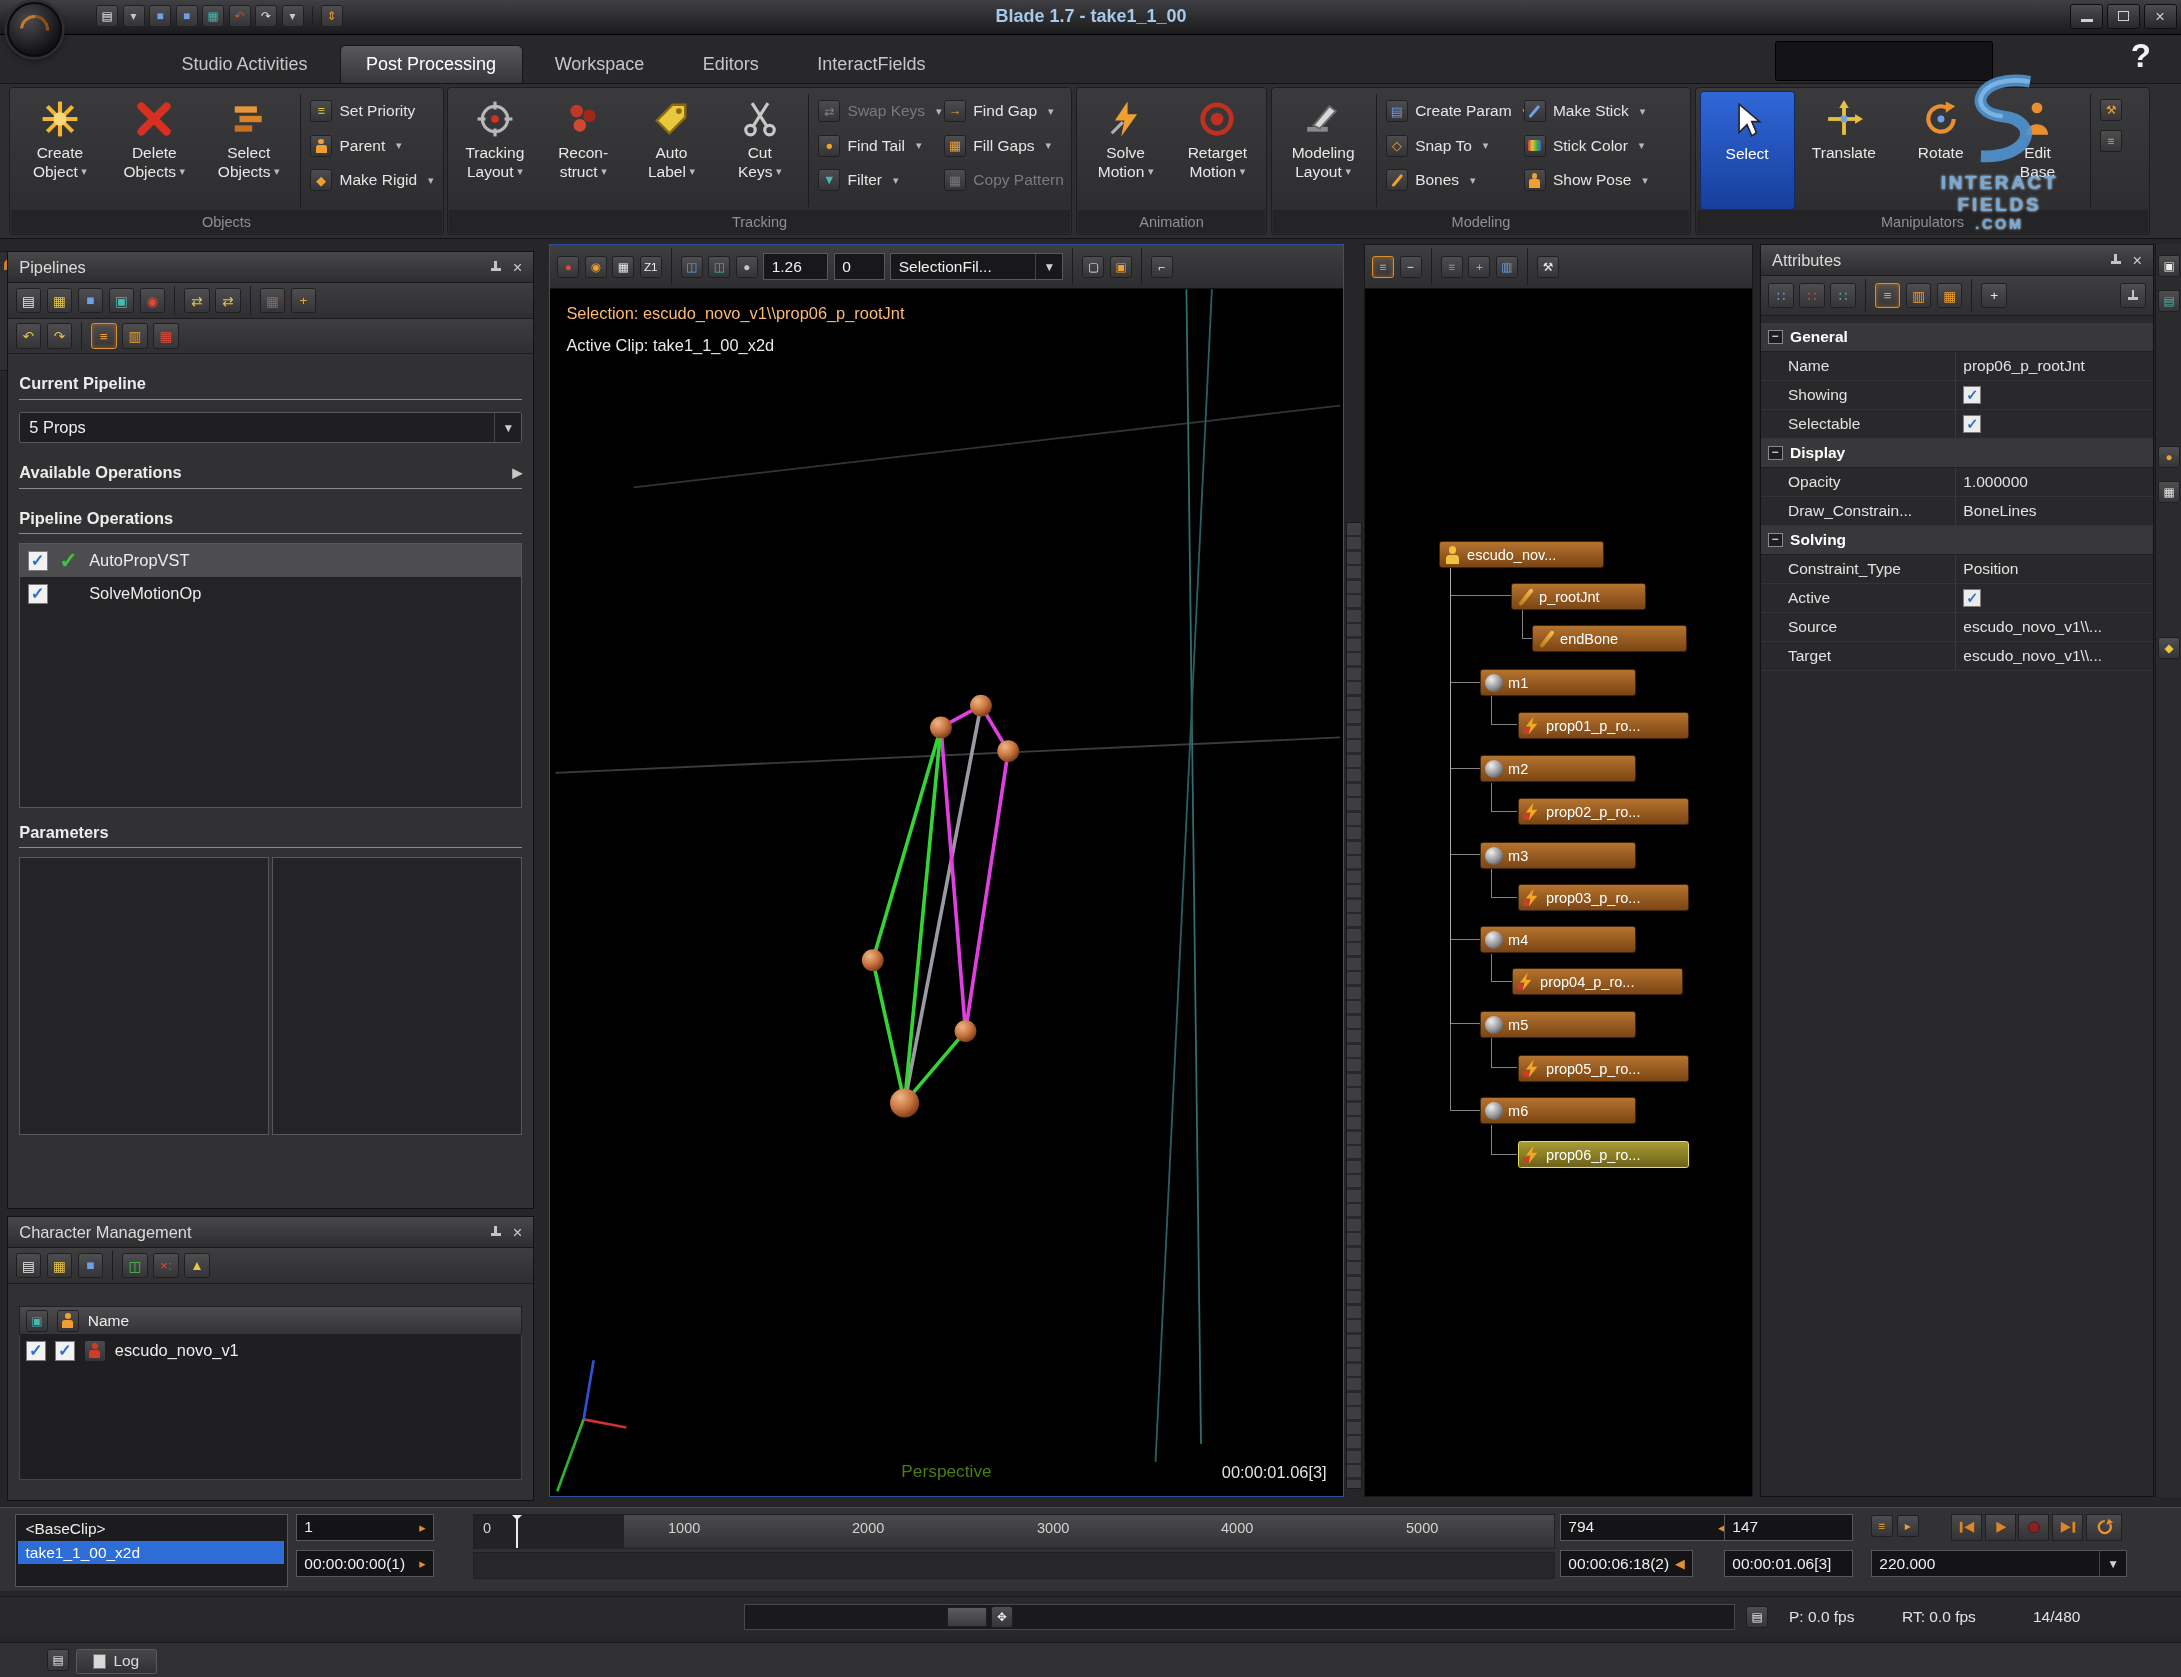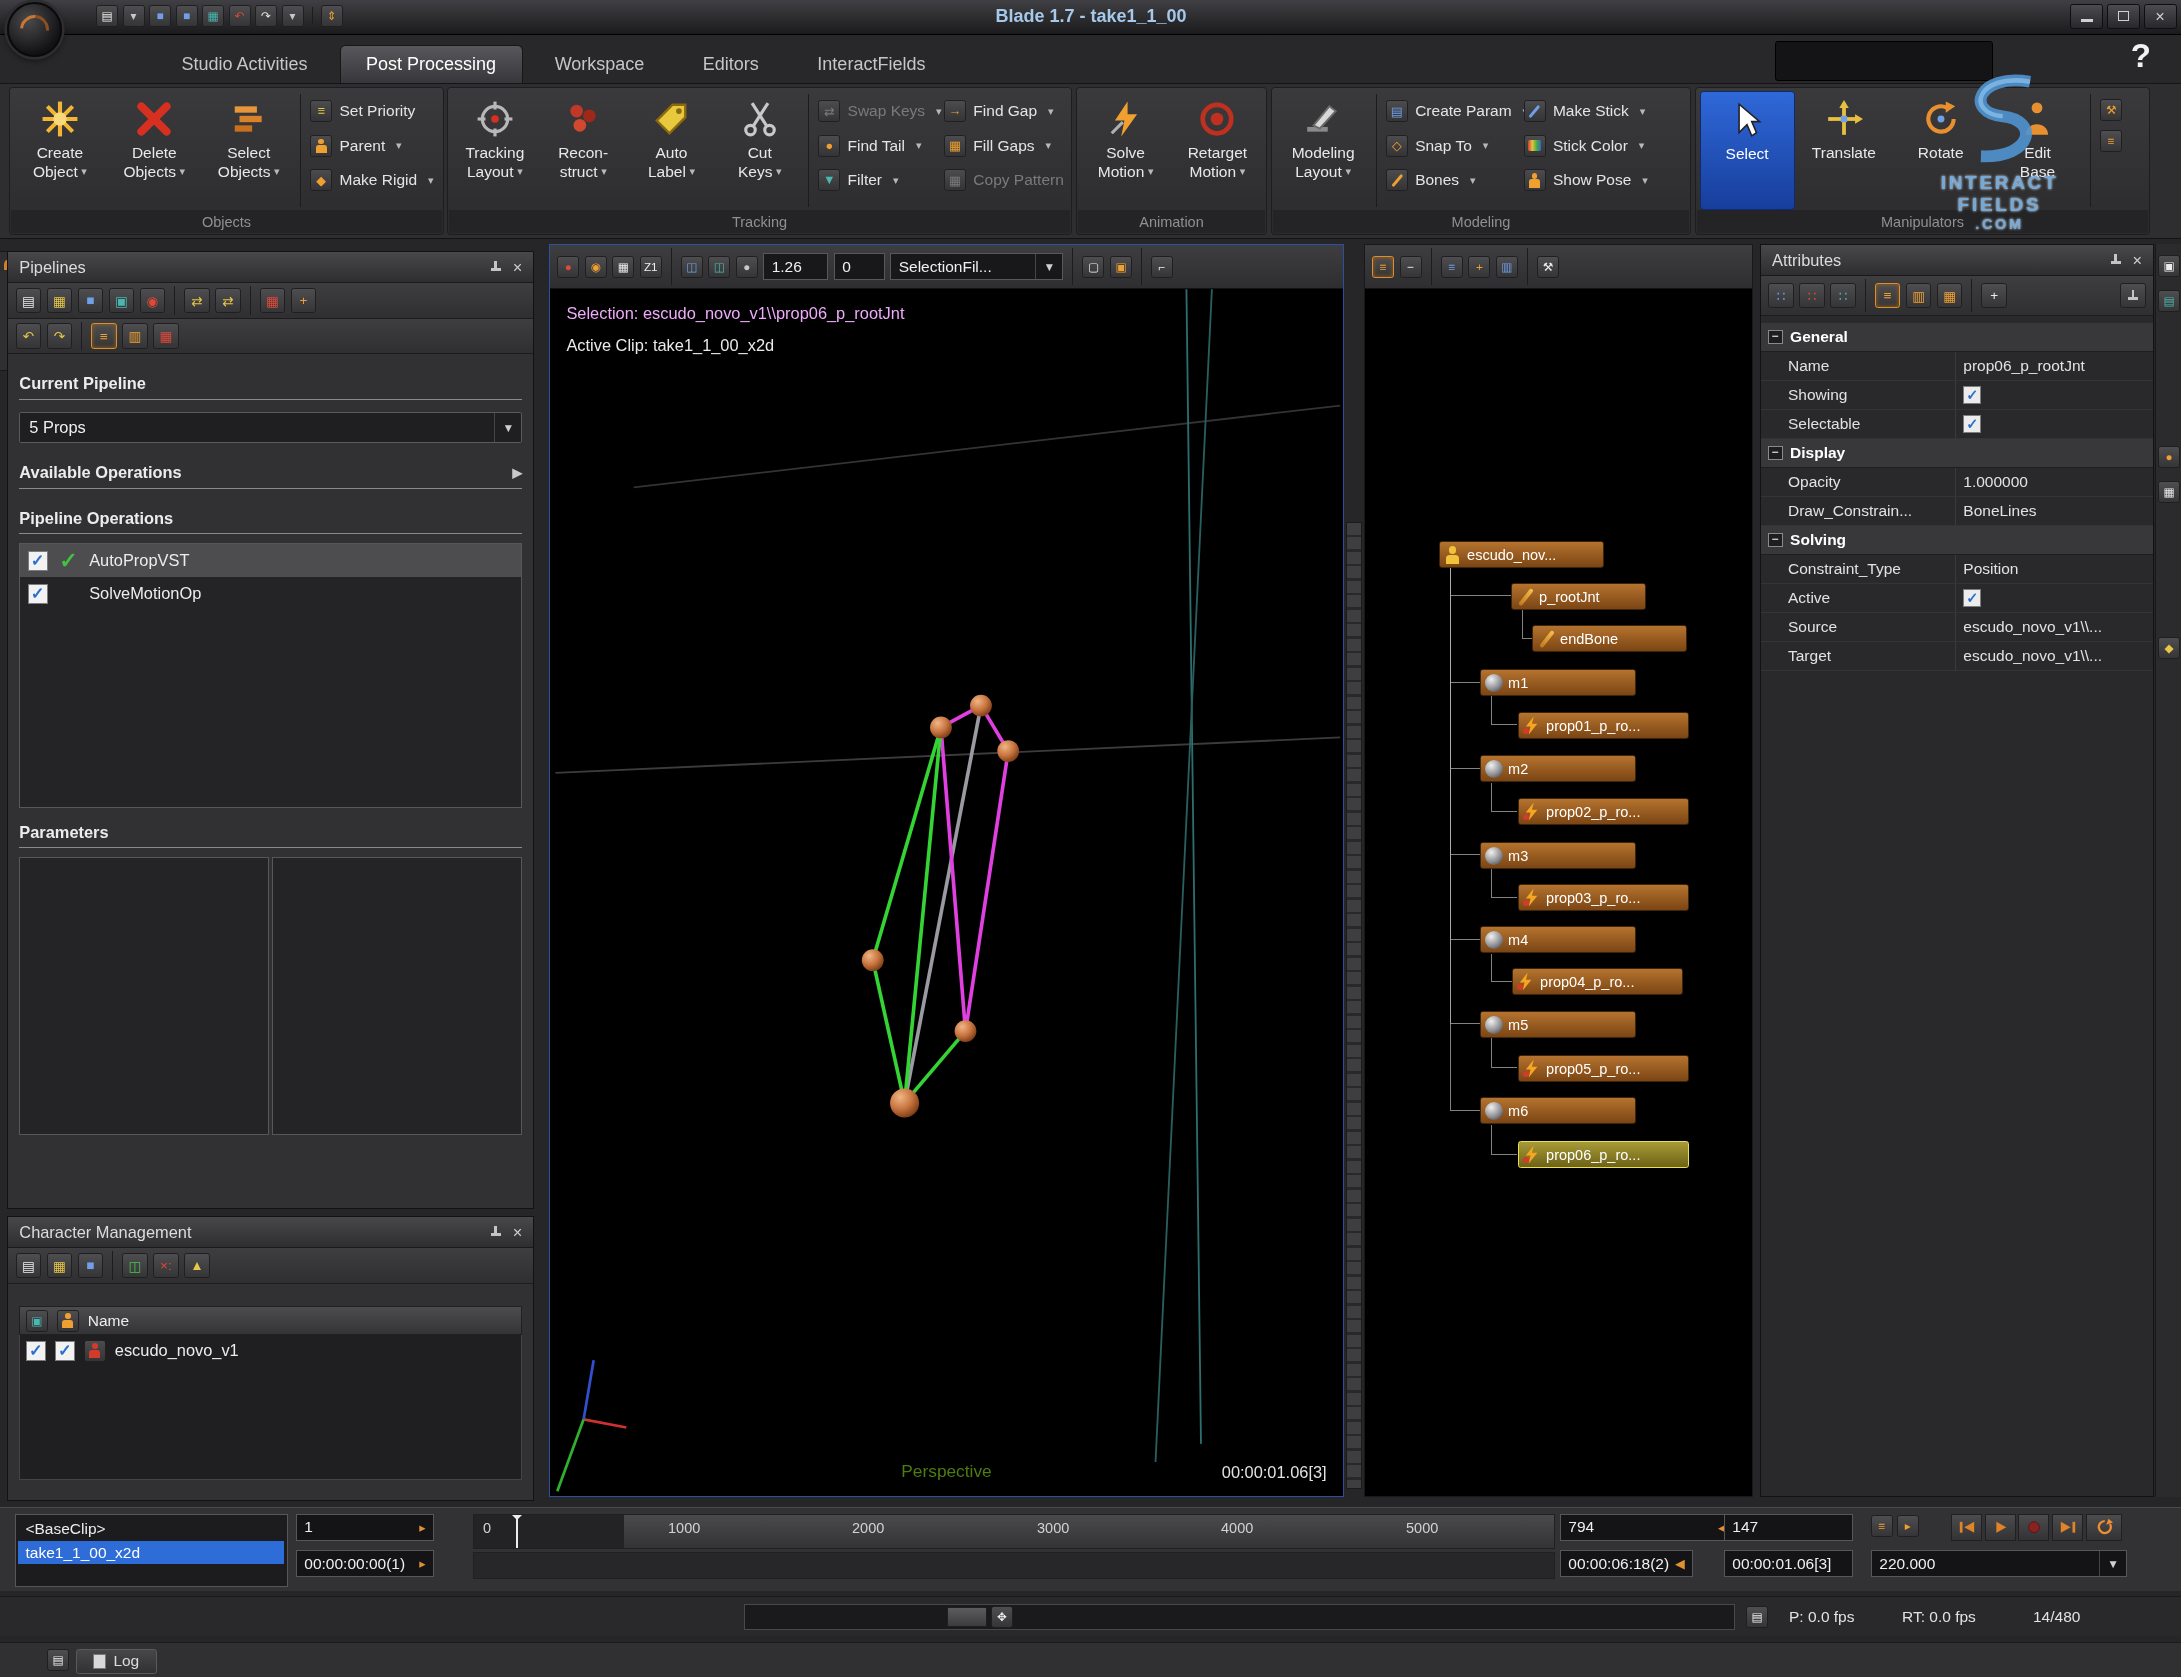--- a/index.html
+++ b/index.html
@@ -132,21 +132,21 @@
   
   .viewport { position:absolute; left:549px; top:244px; width:795px; height:1253px;
     background:#000; border:1.8px solid #2e4f9e;}
   .vp-toolbar { height:44px; background:linear-gradient(#3e3e40,#2e2e30);
     display:flex; align-items:center; gap:5.5px; padding:0 7.3px; border-bottom:0.9px solid #141416;}
   .vp-field { height:27px; background:#18181a; border:0.9px solid #58585a; color:#efefef;
     font-size:15.5px; display:flex; align-items:center; padding:0 7.3px;}
   .vp-dd { width:173px; height:27px; background:#18181a; border:0.9px solid #58585a; color:#efefef;
     font-size:15.5px; display:flex; align-items:center; padding:0 0 0 7.3px;gap:20px;}
   .vp-canvas { position:absolute; left:0; top:44px; right:0; bottom:0; overflow:hidden; background:#000;}
-  .vp-hud-sel { position:absolute; left:16.4px; top:14.5px; color:#f0abfc; font-size:16.4px;}
+  .vp-hud-sel { position:absolute; left:16.4px; top:14.5px; color:#fdba74; font-size:16.4px;}
   .vp-hud-clip { position:absolute; left:16.4px; top:47px; color:#eaeaea; font-size:16.4px;}
   .vp-view-label { position:absolute; bottom:14.5px; left:0; right:0; text-align:center; color:#4d7c0f; font-size:17.3px;}
   .vp-timecode { position:absolute; bottom:14.5px; right:16.4px; color:#e2e2e2; font-size:16.4px;}
 
   .vstrip { position:absolute; left:1346px; top:522px; width:15.5px; height:967px;
     background:repeating-linear-gradient(#3e3e40 0 11.8px, #28282a 11.8px 14.5px);
     border:0.9px solid #1b1b1d;}
 
   
   .hierarchy { position:absolute; left:1364px; top:244px; width:389px; height:1253px;

